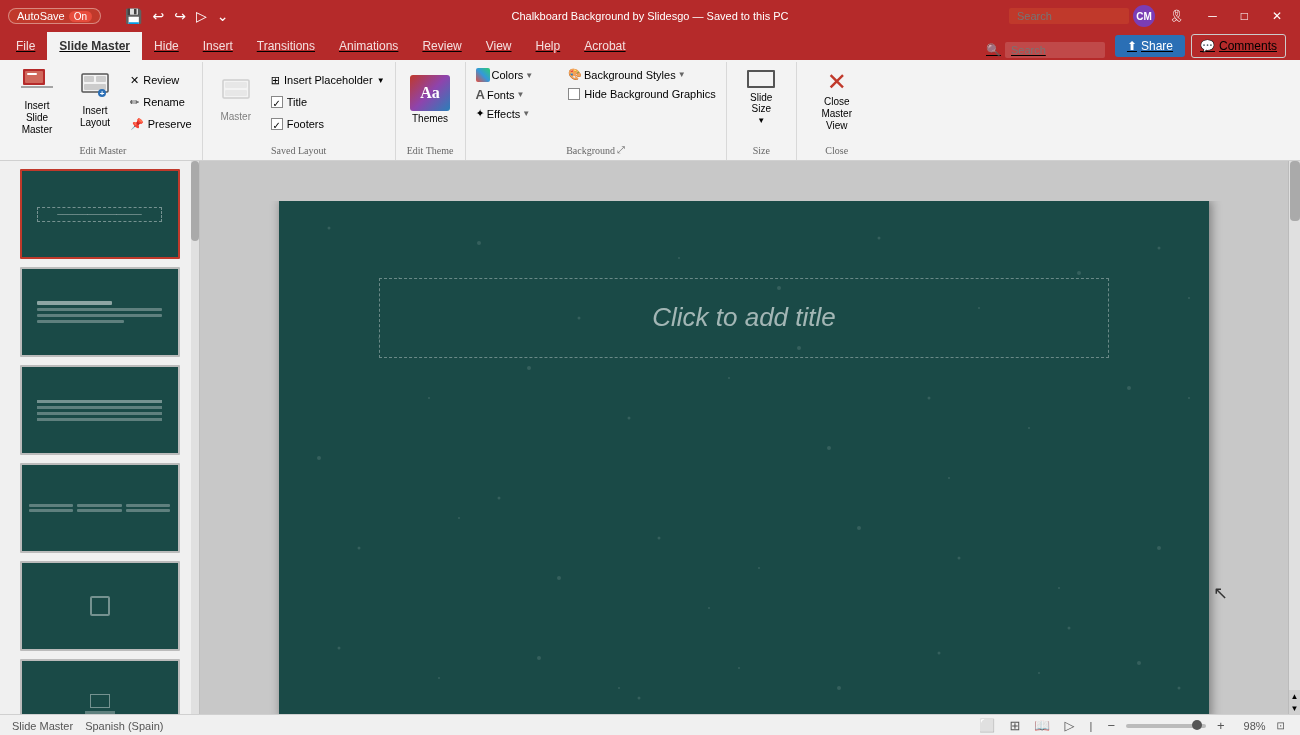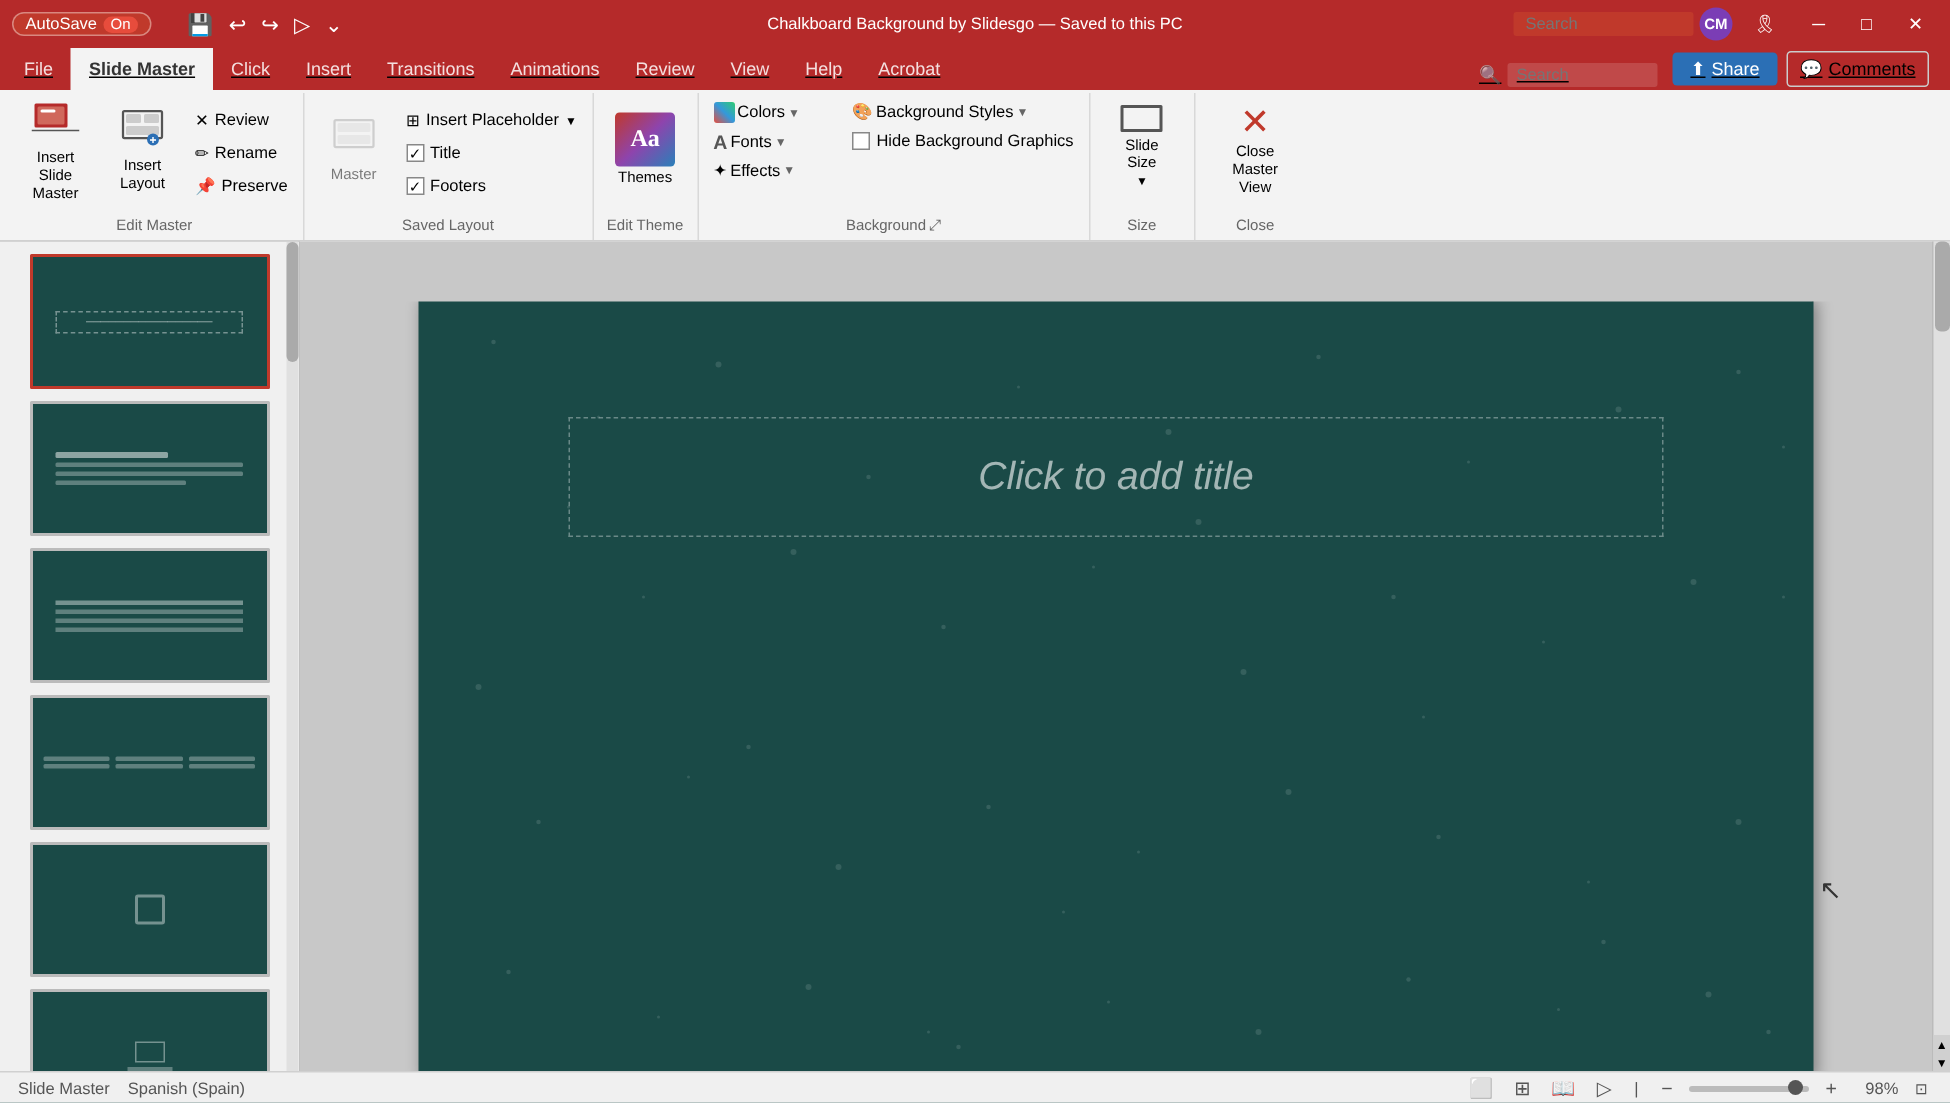--- a/index.html
+++ b/index.html
@@ -63,21 +63,21 @@
     .ribbon-group {
       display: flex;
       flex-direction: column;
       align-items: center;
       border-right: 1px solid #d8d8d8;
       padding: 2px 6px;
       min-width: 60px;
     }
     .ribbon-group:last-child { border-right: none; }
     .group-content { display: flex; align-items: flex-start; flex: 1; gap: 4px; padding: 2px 0; }
-    .group-label { font-size: 10px; color: #666; text-align: right; padding: 2px 0; height: 16px; display: flex; align-items: center; justify-content: center; width: 100%; }
+    .group-label { font-size: 10px; color: #666; text-align: right; padding: 2px 0; height: 16px; display: flex; align-items: center; justify-content: center; width: 100%; font-family: Liberation Serif, serif; }
     .group-label-with-arrow { display: flex; align-items: center; gap: 2px; }
 
     
     .rb-large { display: flex; flex-direction: column; align-items: center; justify-content: center; width: 54px; height: 68px; cursor: pointer; border-radius: 3px; font-size: 10px; text-align: center; gap: 2px; background: none; border: none; padding: 2px; }
     .rb-large .icon { font-size: 28px; line-height: 1; }
     .rb-large .label { font-size: 10px; line-height: 1.2; }
     .rb-small { display: flex; align-items: center; gap: 4px; cursor: pointer; border-radius: 3px; padding: 2px 4px; font-size: 11px; background: none; border: none; white-space: nowrap; height: 20px; }
     .rb-small .chk { width: 12px; height: 12px; border: 1px solid #888; display: inline-block; background: white; }
     .rb-small .chk.checked::after { content: '✓'; font-size: 10px; line-height: 1; }
     .rb-col { display: flex; flex-direction: column; gap: 2px; }
@@ -254,21 +254,21 @@
     <button class="win-btn">─</button>
     <button class="win-btn">□</button>
     <button class="win-btn close">✕</button>
   </div>
 </div>
 
 <div id="ribbon">
   <div id="ribbon-tabs">
     <button class="ribbon-tab">File</button>
     <button class="ribbon-tab active">Slide Master</button>
-    <button class="ribbon-tab">Click</button>
+    <button class="ribbon-tab">Hide</button>
     <button class="ribbon-tab">Insert</button>
     <button class="ribbon-tab">Transitions</button>
     <button class="ribbon-tab">Animations</button>
     <button class="ribbon-tab">Review</button>
     <button class="ribbon-tab">View</button>
     <button class="ribbon-tab">Help</button>
     <button class="ribbon-tab">Acrobat</button>
 
     <div style="margin-left:auto;display:flex;align-items:center;gap:4px;padding-bottom:2px;">
       <span style="color:rgba(255,255,255,0.7);font-size:12px;">🔍</span>

